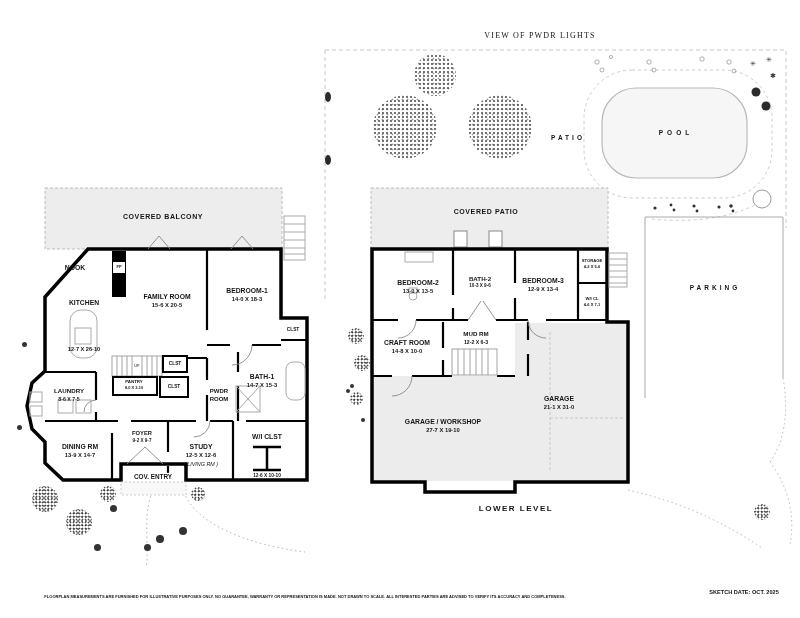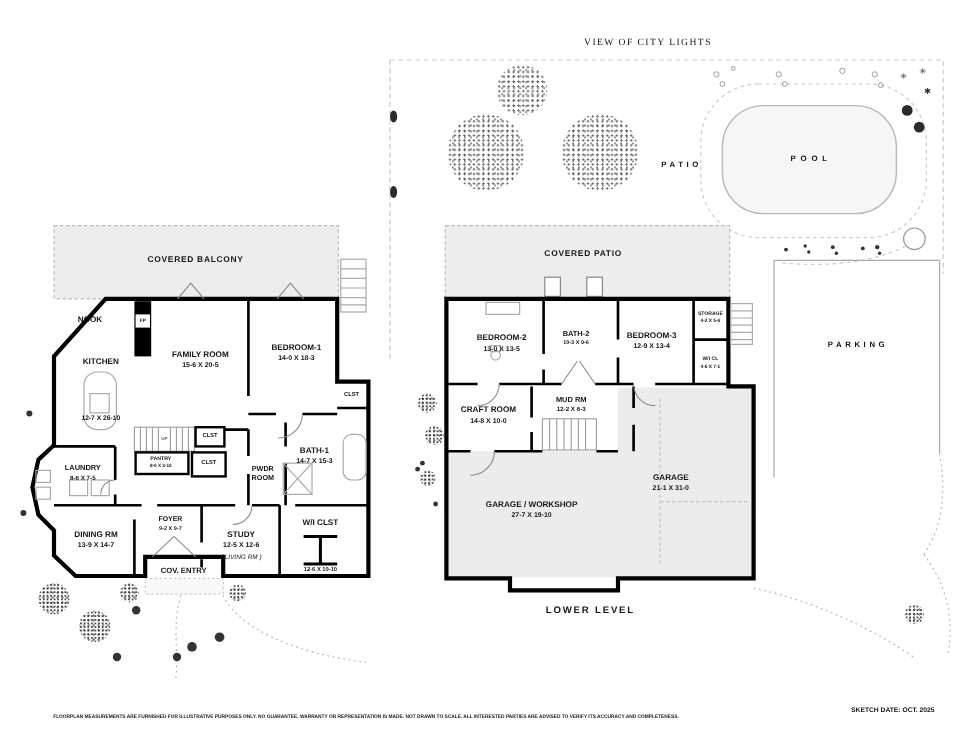--- a/index.html
+++ b/index.html
@@ -218,23 +218,23 @@
   <div class="lb" style="left:592px;top:299px;font-size:4.2px;">W/I CL</div>
   <div class="lb" style="left:592px;top:305px;font-size:4px;">4-6 X 7-1</div>
   <div class="lb" style="left:407px;top:343px;font-size:6.8px;">CRAFT ROOM</div>
   <div class="lb" style="left:407px;top:352px;font-size:5.8px;">14-8  X  10-0</div>
   <div class="lb" style="left:476px;top:334px;font-size:6.2px;">MUD RM</div>
   <div class="lb" style="left:476px;top:342px;font-size:5.2px;">12-2 X 6-3</div>
   <div class="lb" style="left:443px;top:422px;font-size:6.8px;">GARAGE  /  WORKSHOP</div>
   <div class="lb" style="left:443px;top:431px;font-size:5.8px;">27-7  X  19-10</div>
   <div class="lb" style="left:559px;top:399px;font-size:6.8px;">GARAGE</div>
   <div class="lb" style="left:559px;top:408px;font-size:5.8px;">21-1 X 31-0</div>
-  <div class="lb" style="left:492px;top:509px;font-size:8px;letter-spacing:1.5px;">LOWER  LEVEL</div>
-
-  <div class="lb serif" style="left:540px;top:36px;font-size:8px;letter-spacing:1.2px;font-weight:normal;">VIEW OF CITY LIGHTS</div>
+  <div class="lb" style="left:516px;top:509px;font-size:8px;letter-spacing:1.5px;">LOWER  LEVEL</div>
+
+  <div class="lb serif" style="left:540px;top:36px;font-size:8px;letter-spacing:1.2px;font-weight:normal;">VIEW OF PWDR LIGHTS</div>
   <div class="lb sp3" style="left:568px;top:138px;font-size:6.5px;">PATIO</div>
   <div class="lb sp4" style="left:676px;top:133px;font-size:6.5px;">POOL</div>
   <div class="lb sp3" style="left:715px;top:288px;font-size:6.5px;">PARKING</div>
 
   <div class="lb" style="left:305px;top:597px;font-size:4.2px;transform:translate(-50%,-50%) scaleX(.96);">FLOORPLAN MEASUREMENTS ARE FURNISHED FOR ILLUSTRATIVE PURPOSES ONLY.  NO GUARANTEE, WARRANTY OR REPRESENTATION IS MADE.  NOT DRAWN TO SCALE.  ALL INTERESTED PARTIES ARE ADVISED TO VERIFY ITS ACCURACY AND COMPLETENESS.</div>
   <div class="lb" style="left:744px;top:593px;font-size:5.6px;">SKETCH DATE:  OCT. 2025</div>
 
 </div>
 
 </body></html>

